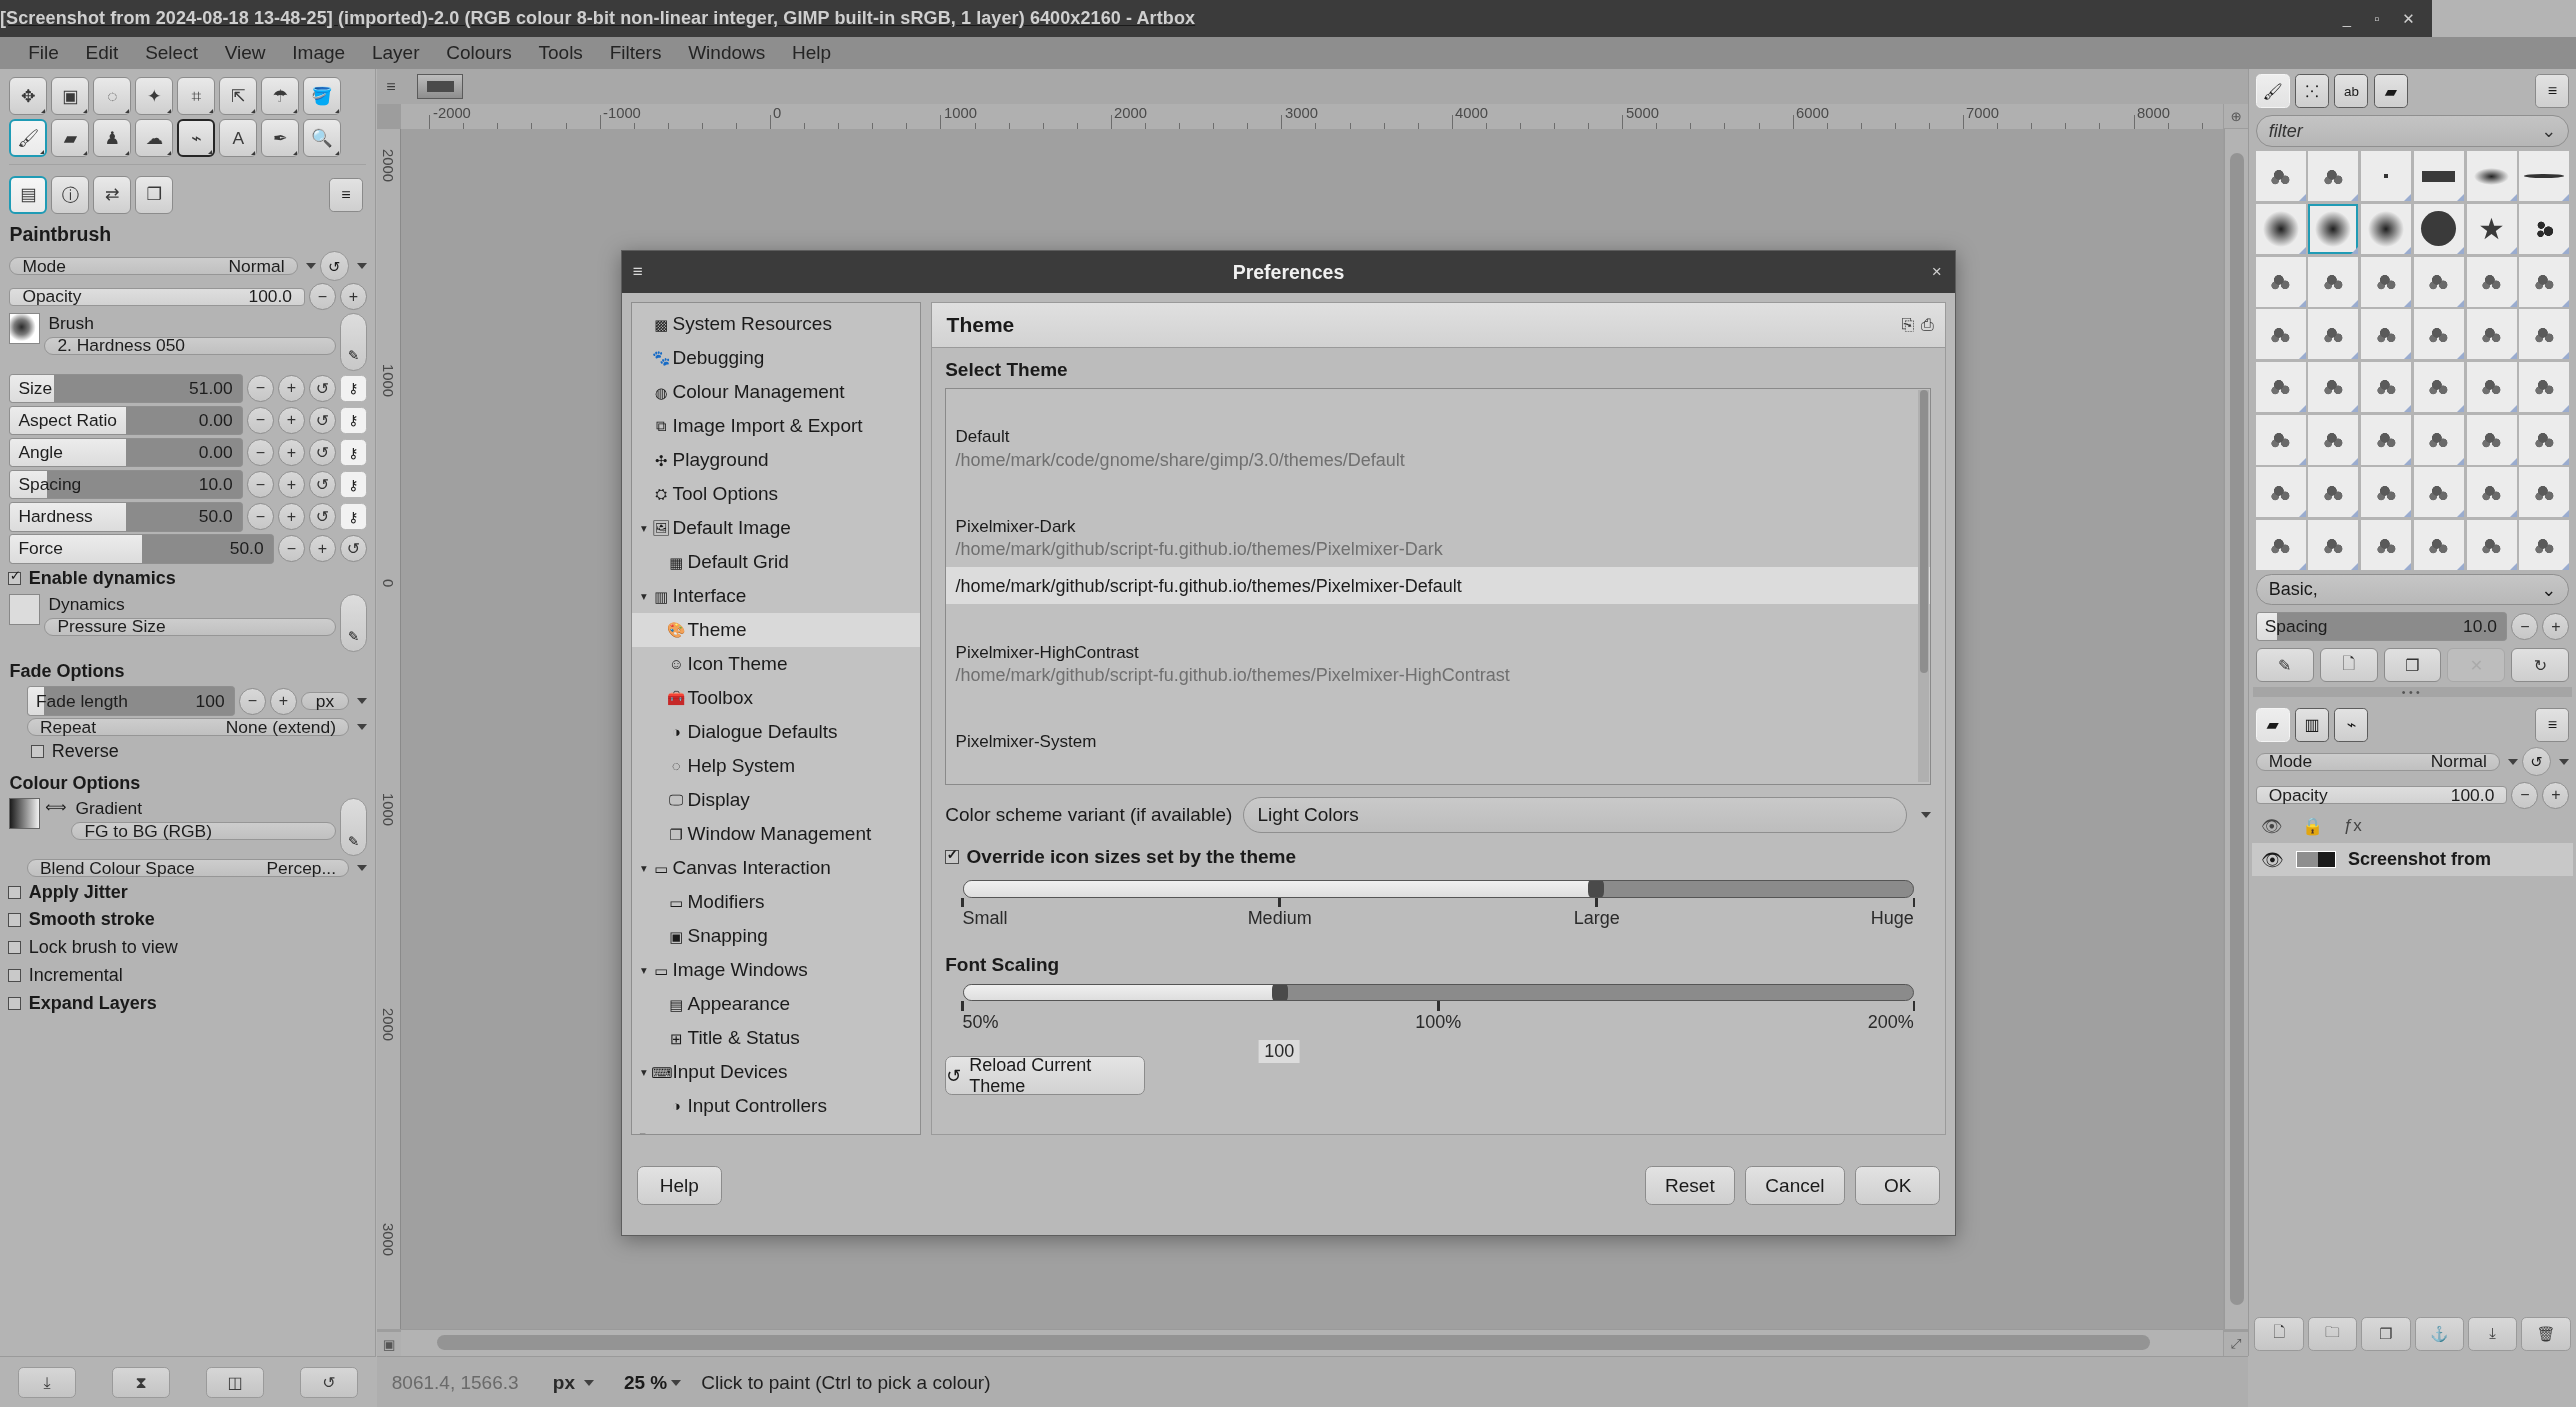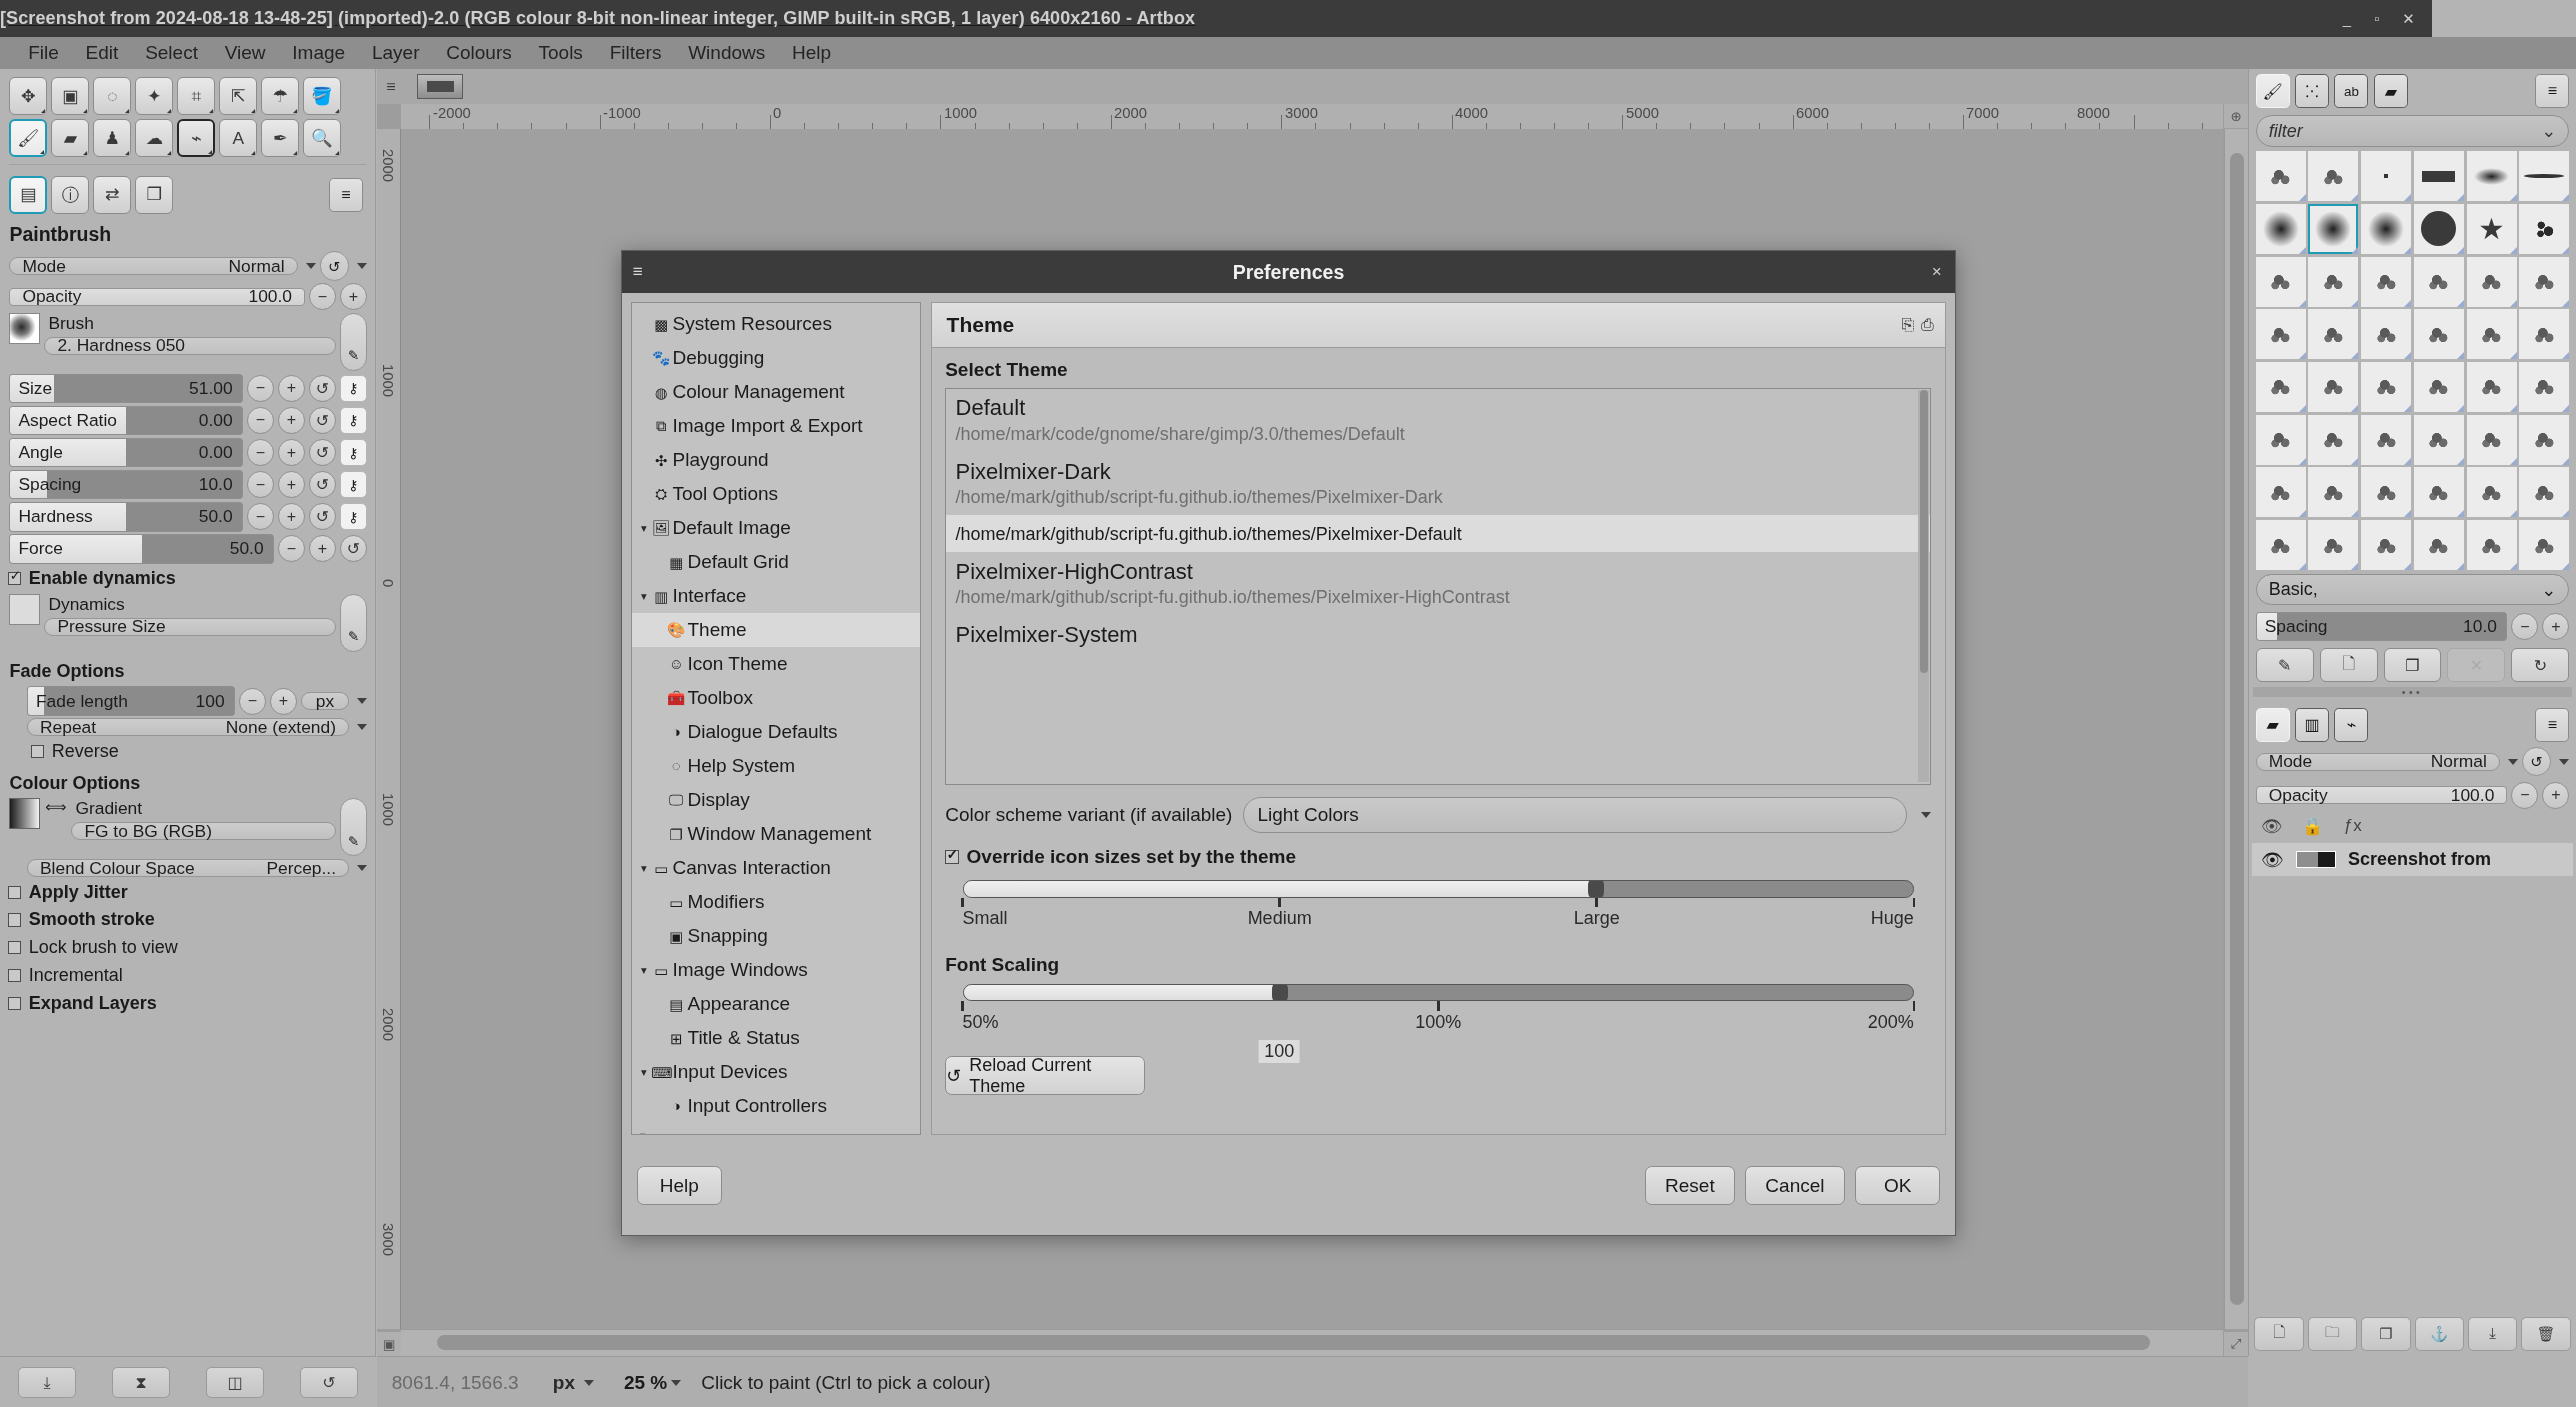--- a/index.html
+++ b/index.html
@@ -176,21 +176,21 @@
   .dlg-main { flex:1; display:flex; flex-direction:column; gap:0;}
   .pagehdr { height:46px; background:linear-gradient(#e0e0e0,#d2d2d2); border:0.7px solid #9a9a9a;
      display:flex; align-items:center; padding:0 14.8px; position:relative;}
   .pagehdr .ttl { font-size:21px; font-weight:bold;}
   .pagehdr .ri { position:absolute; right:10.7px; display:flex; gap:6.7px; font-size:16px; color:#333;}
   .pagebody { flex:1; background:#bcbcbc; border:0.7px solid #9a9a9a; border-top:none; padding:10.7px 13.4px; overflow:hidden;}
   .pglabel { font-size:19px; font-weight:bold; margin-bottom:6.7px;}
   .themelist { height:397px; background:#c0c0c0; border:0.7px solid #8a8a8a; position:relative; overflow:hidden;}
   .titem { padding:6.7px 9.4px; }
   .titem.sel { background:#dcdcdc;}
-  .tname { font-size:22px; color:#1b1b1b;}
+  .tname { font-size:17px; color:#1b1b1b;margin-top:32px;}
   .tpath { font-size:18px; color:#6f6f6f; margin-top:2.7px;}
   .titem.sel .tpath { color:#1b1b1b;}
   .listsb { position:absolute; right:1.3px; top:1.3px; width:10.7px; bottom:1.3px; background:#b0b0b0;}
   .listsb .th { position:absolute; left:1.3px; top:0; width:8px; height:72%; background:#8e8e8e; border-radius:4px;}
   .varrow { display:flex; align-items:center; gap:10.7px; margin-top:12px;}
   .varrow .lab { font-size:19px;}
   .combo { flex:1; height:36px; border-radius:18px; border:0.7px solid #8f8f8f;
     background:linear-gradient(#c9c9c9,#bdbdbd); display:flex; align-items:center; padding:0 13.4px; font-size:19px;}
   .ovrow { display:flex; align-items:center; gap:8px; margin-top:13.4px; font-size:19px; font-weight:bold;}
   .sld-wrap { margin:12px 17.4px 0 17.4px; position:relative;}
@@ -517,21 +517,21 @@
       <div class="rtick" style="left: 1460px;"></div>
       <div class="rtick" style="left: 1494px;"></div>
       <div class="rtick" style="left: 1528px;"></div>
       <div class="rtick major" style="left: 1562px;"></div>
       <div class="rlab" style="left: 1565px;">7000</div>
       <div class="rtick" style="left: 1596px;"></div>
       <div class="rtick" style="left: 1630px;"></div>
       <div class="rtick" style="left: 1664px;"></div>
       <div class="rtick" style="left: 1698px;"></div>
       <div class="rtick major" style="left: 1733px;"></div>
-      <div class="rlab" style="left: 1676px;">8000</div>
+      <div class="rlab" style="left: 1736px;">8000</div>
       <div class="rtick" style="left: 1767px;"></div>
       <div class="rtick" style="left: 1801px;"></div>
     </div>
   <div class="ruler-v" id="ruler-v">
       <div class="vlab" style="top: 20px;">2000</div>
       <div class="vlab" style="top: 235px;">1000</div>
       <div class="vlab" style="top: 450px;">0</div>
       <div class="vlab" style="top: 664px;">1000</div>
       <div class="vlab" style="top: 879px;">2000</div>
       <div class="vlab" style="top: 1094px;">3000</div>

